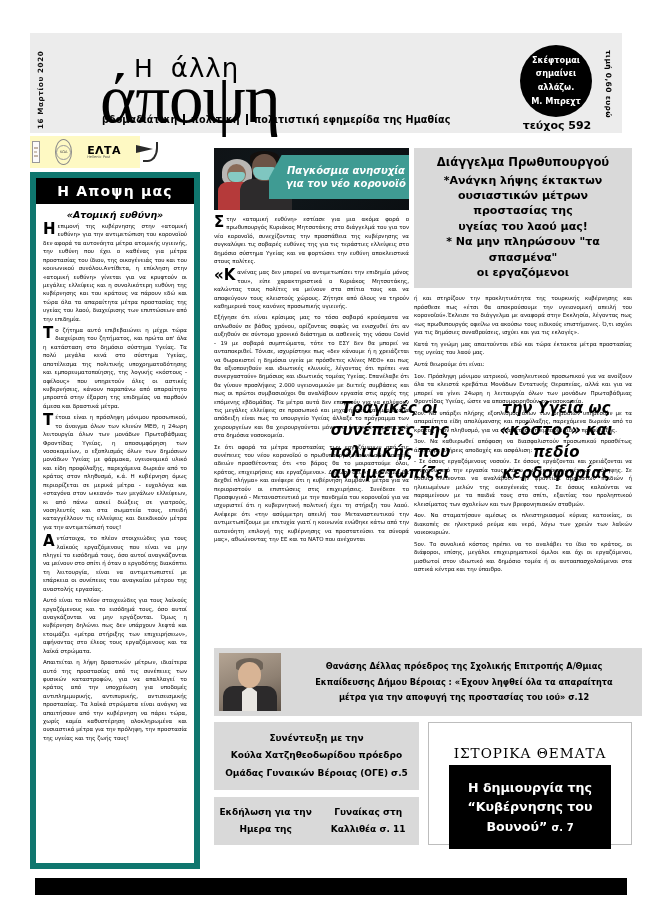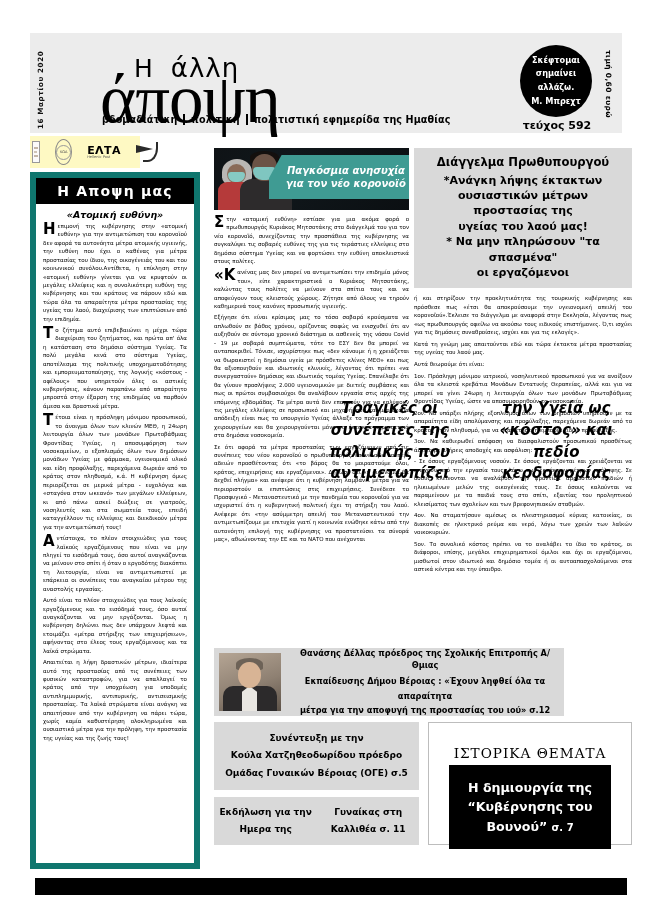--- a/index.html
+++ b/index.html
@@ -412,21 +412,21 @@
     margin: 0 0 3px 0;
     font-size: 5.5px;
     line-height: 1.55;
     text-align: justify;
   }
 
   
   .promo-dellas {
     position: absolute;
     left: 214px; top: 648px;
-    width: 350px; height: 68px;
+    width: 428px; height: 68px;
     background: #d9d9d9;
     display: flex;
     align-items: stretch;
   }
   .promo-photo {
     width: 62px;
     margin: 5px 5px 5px 5px;
     background: linear-gradient(160deg,#b5a594 0%,#8e8072 55%,#5e5349 100%);
     position: relative;
     overflow: hidden;

